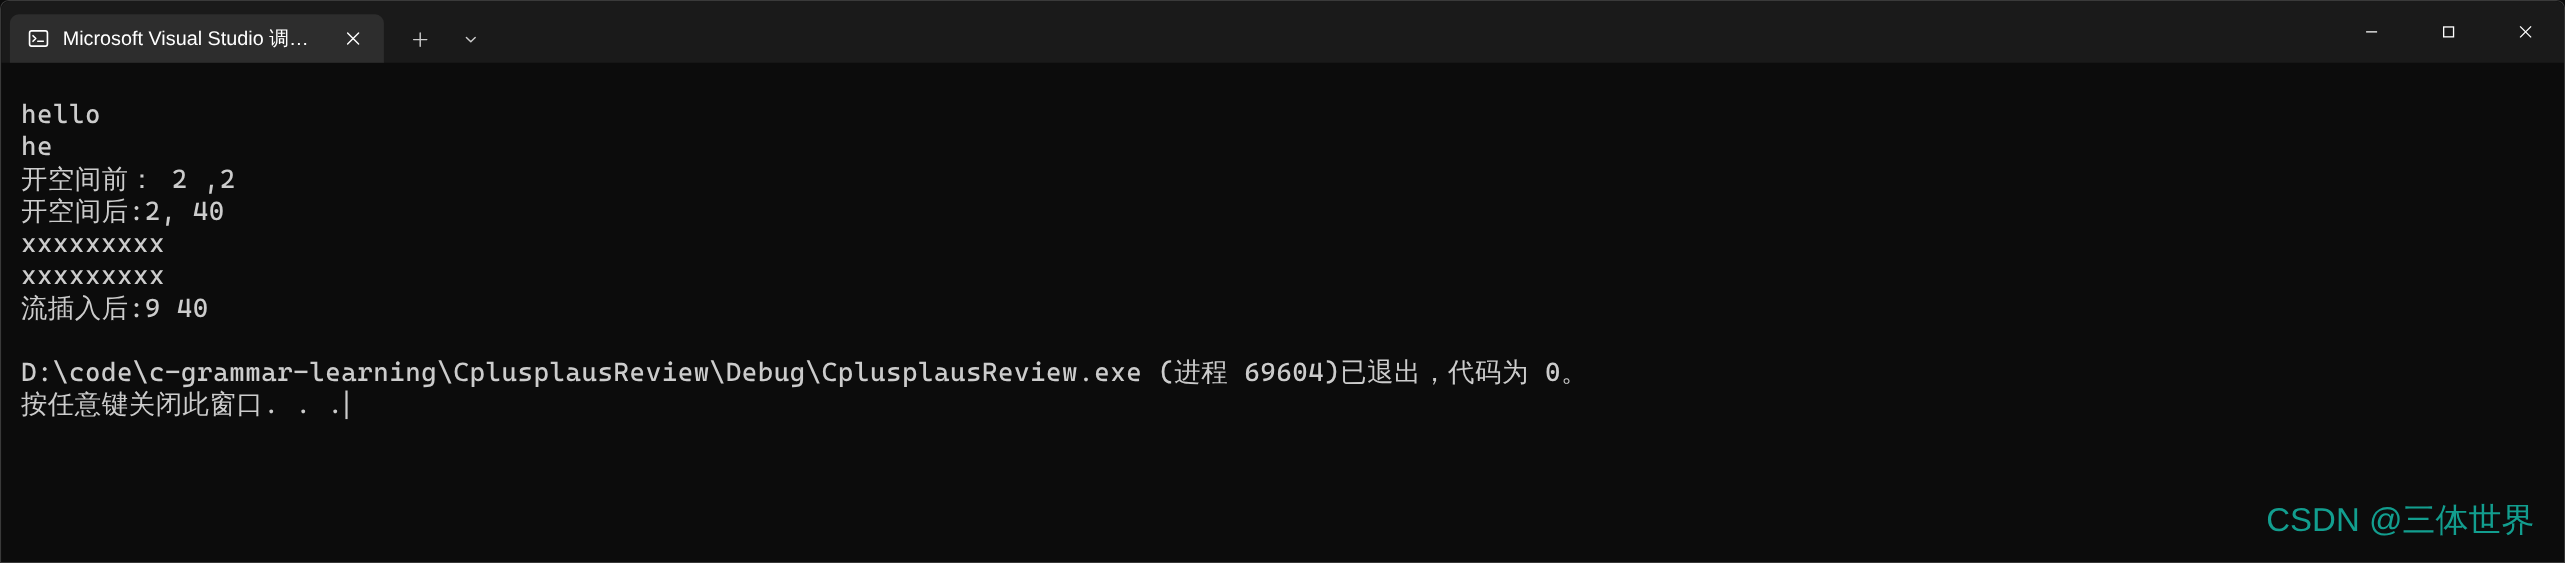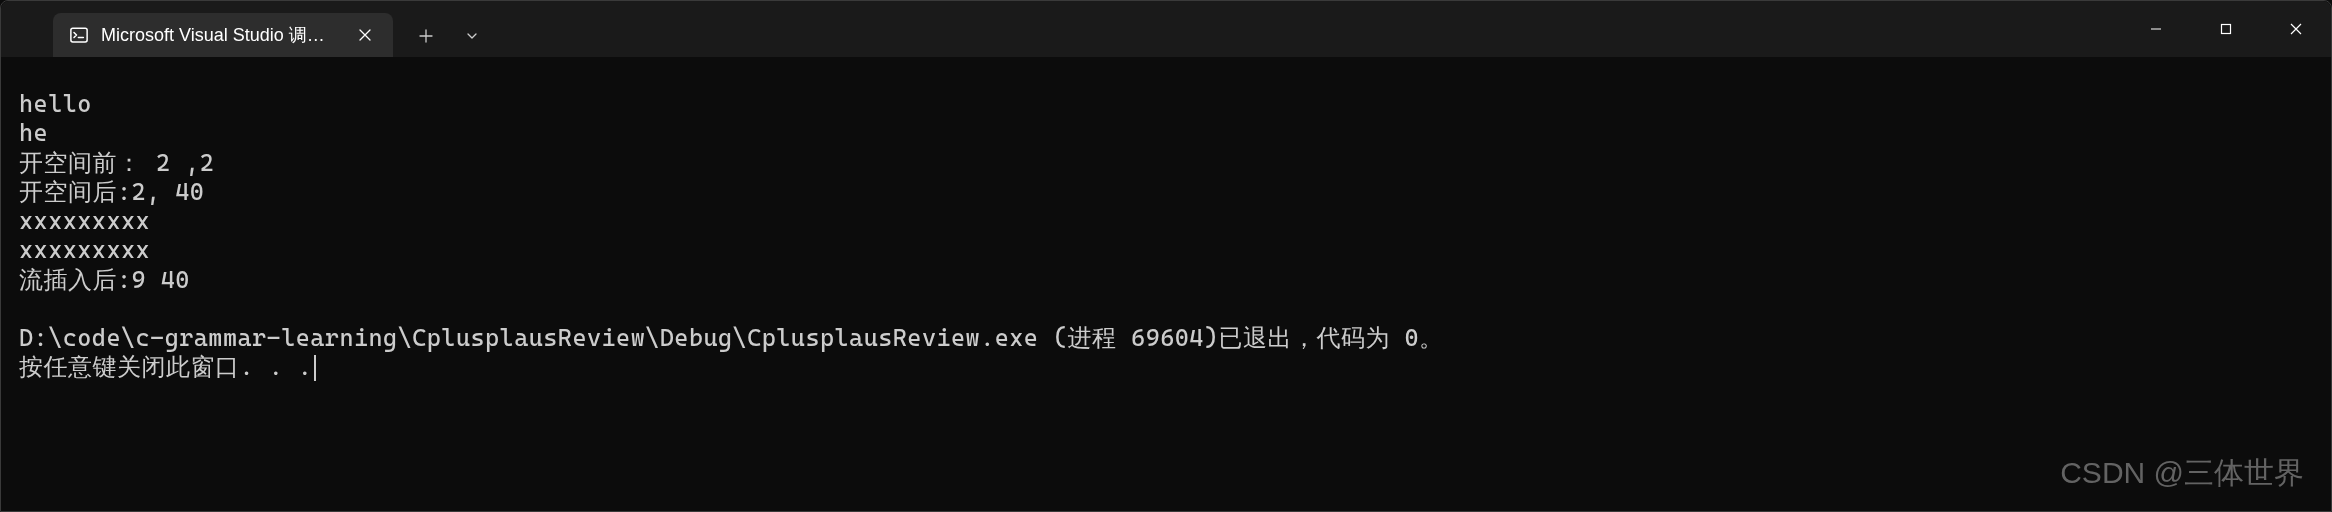--- a/index.html
+++ b/index.html
@@ -22,21 +22,20 @@
       border: 1px solid #3a3a3a;
       border-radius: 8px 8px 0 0;
       overflow: hidden;
     }
     .titlebar {
       height: 56px;
       background: #1a1a1a;
       display: flex;
       align-items: stretch;
       border-radius: 8px 8px 0 0;
-      padding-left: 44px;
     }
     .tab-area {
       display: flex;
       align-items: flex-end;
       padding-left: 8px;
       padding-top: 10px;
     }
     .tab {
       display: flex;
       align-items: center;
@@ -126,21 +125,21 @@
       width: 2px;
       height: 26px;
       background: #cccccc;
       vertical-align: text-bottom;
       margin-left: 2px;
     }
     .watermark {
       position: absolute;
       bottom: 18px;
       right: 28px;
-      color: #737373;
+      color: #14b8a6;
       font-size: 30px;
       font-family: "Microsoft YaHei", sans-serif;
       opacity: 0.85;
     }
   </style>
 </head>
 <body>
 
 <div class="window-frame">
   <div class="titlebar">

